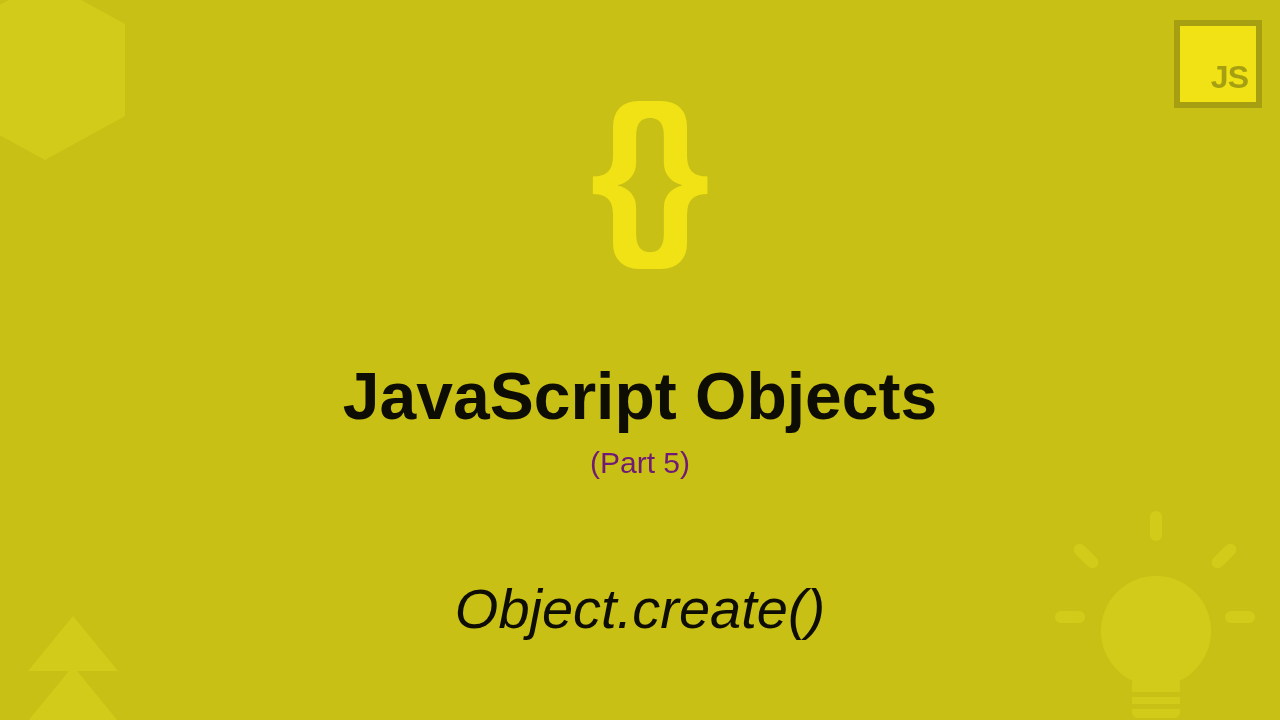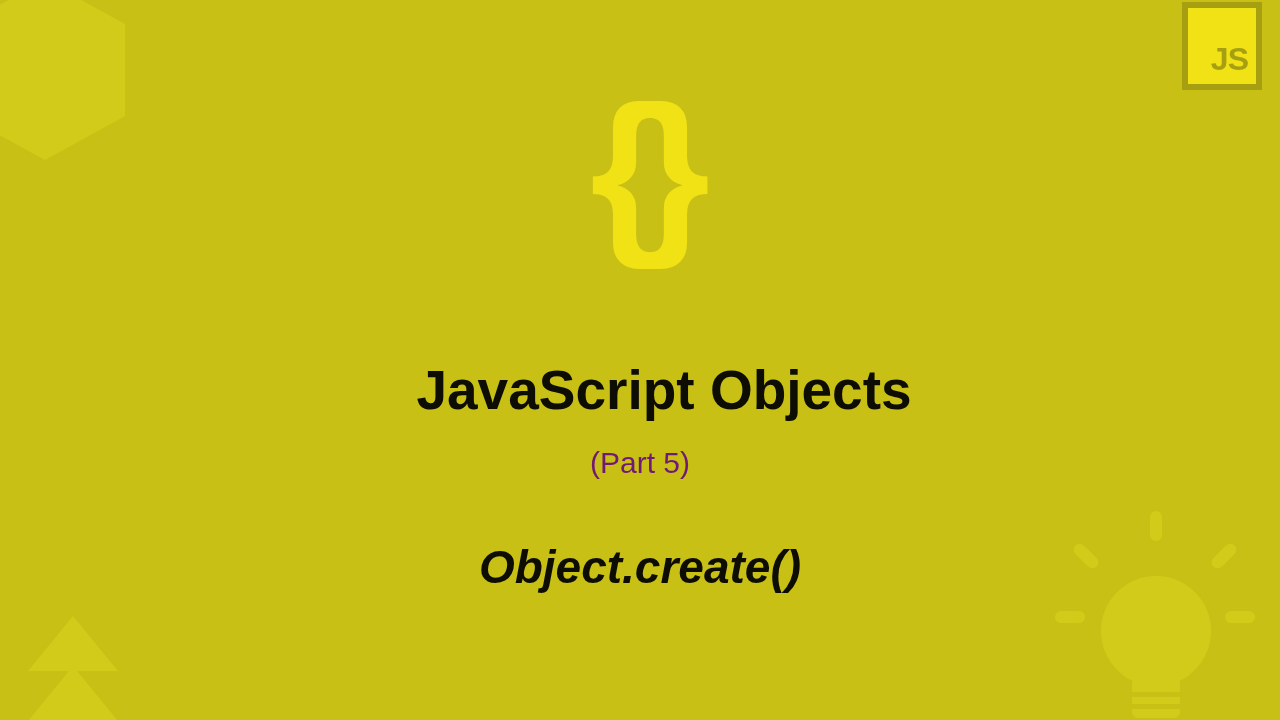--- a/index.html
+++ b/index.html
@@ -20,23 +20,23 @@
     .hexagon-shape {
       position: absolute;
       top: -30px;
       left: -60px;
       width: 210px;
       height: 200px;
     }
     
     .js-badge {
       position: absolute;
-      top: 2px;
+      top: 20px;
       right: 18px;
-      width: 80px;
+      width: 88px;
       height: 88px;
       border: 6px solid #a69f12;
       background: #f0e215;
       display: flex;
       align-items: flex-end;
       justify-content: flex-end;
       padding: 6px 8px;
     }
     
     .js-badge-text {
@@ -57,44 +57,43 @@
       font-family: Arial, sans-serif;
       letter-spacing: -20px;
       line-height: 1;
     }
     
     .title {
       position: absolute;
       top: 358px;
       left: 50%;
       transform: translateX(-50%);
-      font-size: 55px;
+      font-size: 66px;
       font-weight: 800;
       color: #0e0d04;
       white-space: nowrap;
-      margin-left: 24px;
     }
     
     .subtitle {
       position: absolute;
       top: 446px;
       left: 50%;
       transform: translateX(-50%);
       font-size: 30px;
       font-weight: 400;
       color: #701a75;
     }
     
     .method-name {
       position: absolute;
-      top: 540px;
+      top: 576px;
       left: 50%;
       transform: translateX(-50%);
-      font-size: 46px;
-      font-weight: 700;
+      font-size: 56px;
+      font-weight: 400;
       font-style: italic;
       color: #0e0d04;
     }
     
     .arrow-up {
       position: absolute;
       bottom: -15px;
       left: 18px;
     }
     

